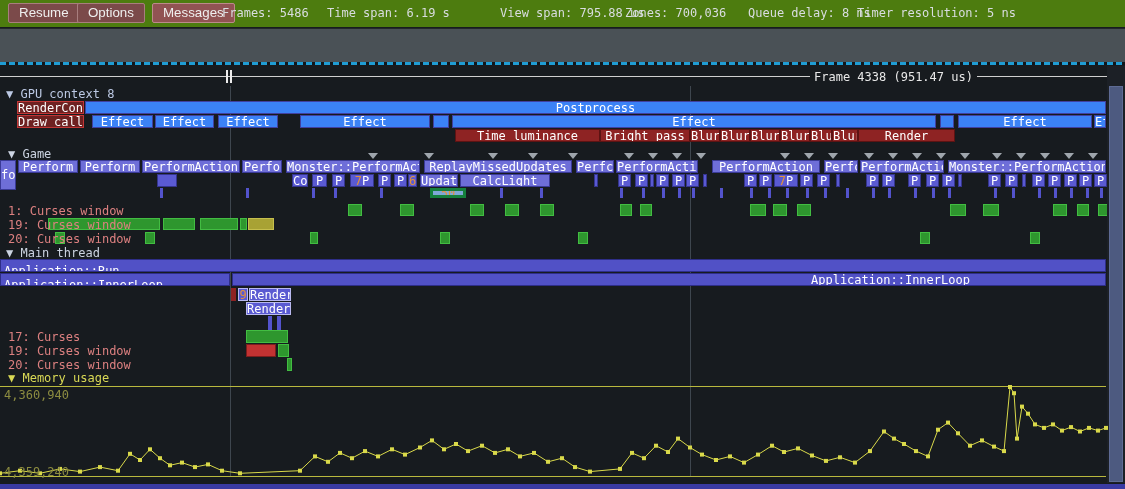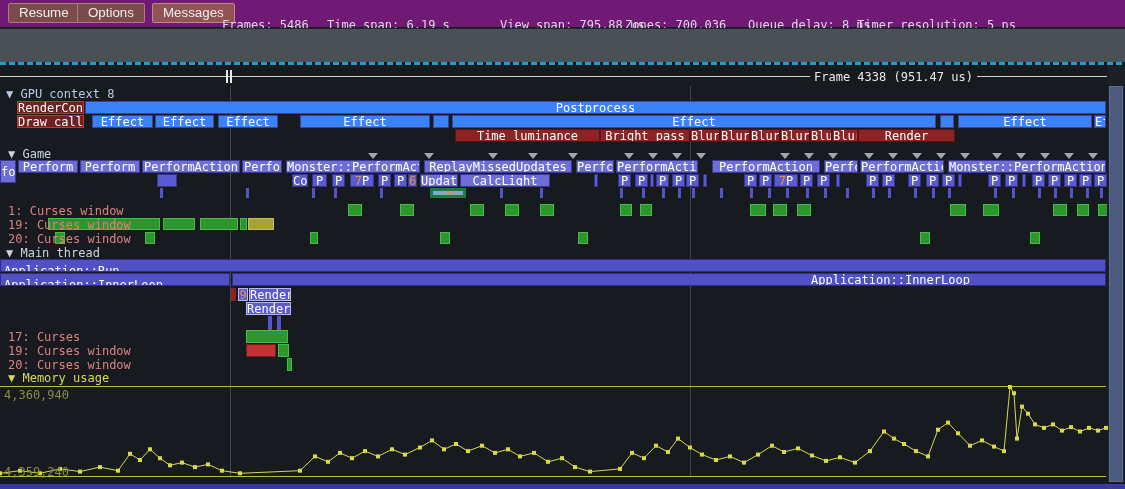--- a/index.html
+++ b/index.html
@@ -1,23 +1,23 @@
 <!DOCTYPE html>
 <html><head>
 <meta charset="utf-8">
 <style>
   html,body{margin:0;padding:0;background:#101418;}
   #screen{position:relative;width:1125px;height:489px;background:#171b1f;overflow:hidden;
           font-family:"DejaVu Sans Mono","Liberation Mono",monospace;font-size:12px;}
   
-  #toolbar{position:absolute;left:0;top:0;width:1125px;height:27px;background:#701a75;}
+  #toolbar{position:absolute;left:0;top:0;width:1125px;height:27px;background:#4d7c0f;}
   .btn{position:absolute;top:3px;height:20px;line-height:18px;padding:0 10px;box-sizing:border-box;
        background:#7b4a4a;border:1px solid #a87e7e;border-radius:2px;color:#efefef;}
   .btn.hot{background:#915353;border-color:#bb8a8a;}
-  .stat{position:absolute;top:6px;color:#d9dde0;white-space:nowrap;margin-top:12px;}
+  .stat{position:absolute;top:6px;color:#d9dde0;white-space:nowrap;}
   
   #framespanel{position:absolute;left:0;top:28px;width:1125px;height:34px;background:#4a5156;border-top:1px solid #23282c;}
   #dashline{position:absolute;left:0;top:62px;width:1125px;height:3px;background:repeating-linear-gradient(90deg,#1f9cd3 0 6px,#12161a 6px 9px);}
   
   #rulerline{position:absolute;left:0;top:76px;width:1125px;height:1px;background:#cfcfcf;}
   .handlebar{position:absolute;top:70px;width:2px;height:13px;background:#ececec;}
   #framelabel{position:absolute;left:810px;top:70px;background:#171b1f;padding:0 4px;color:#e8e8e8;white-space:nowrap;}
   
   #timeline{position:absolute;left:0;top:0;width:1125px;height:489px;}
   .vdiv{position:absolute;top:86px;height:390px;width:1px;background:#3e464e;}
@@ -157,21 +157,21 @@
       <div class="zone marker" style="left: 864px; top: 153px; width: 0px; height: 6px;"></div>
       <div class="zone marker" style="left: 888px; top: 153px; width: 0px; height: 6px;"></div>
       <div class="zone marker" style="left: 912px; top: 153px; width: 0px; height: 6px;"></div>
       <div class="zone marker" style="left: 936px; top: 153px; width: 0px; height: 6px;"></div>
       <div class="zone marker" style="left: 960px; top: 153px; width: 0px; height: 6px;"></div>
       <div class="zone marker" style="left: 992px; top: 153px; width: 0px; height: 6px;"></div>
       <div class="zone marker" style="left: 1016px; top: 153px; width: 0px; height: 6px;"></div>
       <div class="zone marker" style="left: 1040px; top: 153px; width: 0px; height: 6px;"></div>
       <div class="zone marker" style="left: 1064px; top: 153px; width: 0px; height: 6px;"></div>
       <div class="zone marker" style="left: 1088px; top: 153px; width: 0px; height: 6px;"></div>
-      <div class="zone gz" style="left: 0px; top: 160px; width: 16px; height: 23px;">
+      <div class="zone gz" style="left: 0px; top: 160px; width: 16px; height: 30px;">
         <span>fo</span>
       </div>
       <div class="zone gz" style="left: 18px; top: 160px; width: 60px; height: 13px;">
         <span>Perform</span>
       </div>
       <div class="zone gz" style="left: 80px; top: 160px; width: 60px; height: 13px;">
         <span>Perform</span>
       </div>
       <div class="zone gz" style="left: 142px; top: 160px; width: 98px; height: 13px;">
         <span>PerformAction</span>

